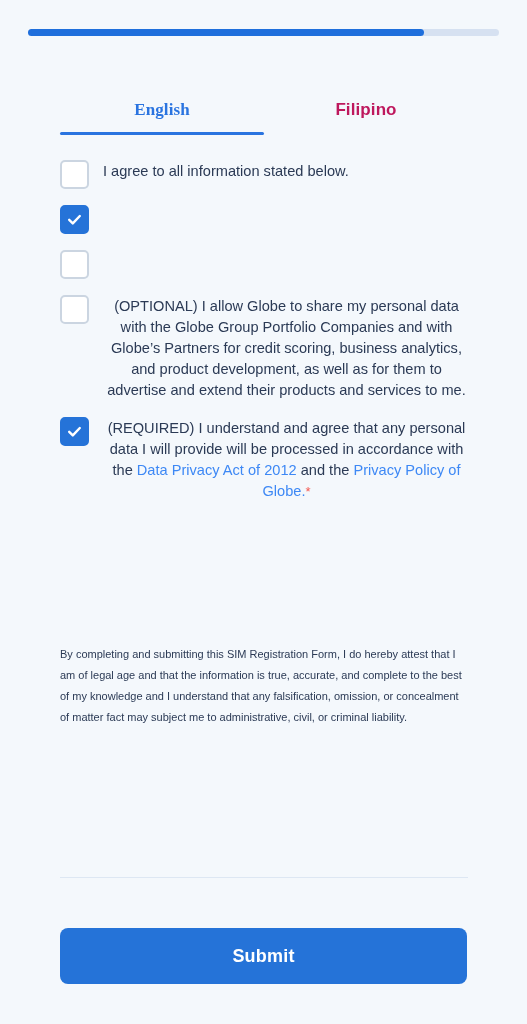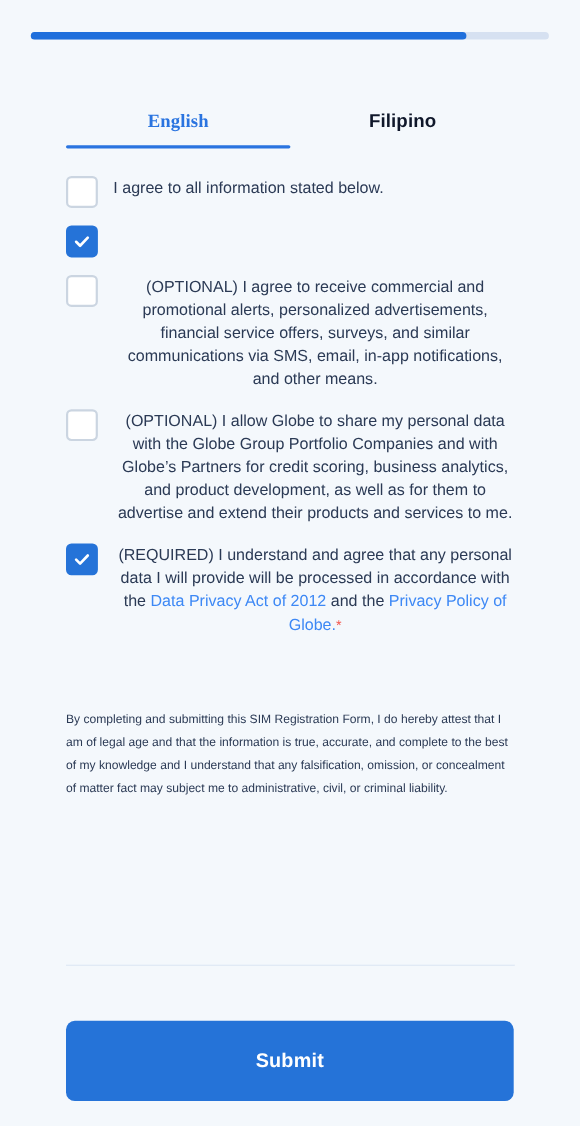--- a/index.html
+++ b/index.html
@@ -57,21 +57,21 @@
     display: flex;
   }
   .tab {
     flex: 1;
     text-align: center;
     font-size: 17px;
     font-weight: bold;
     letter-spacing: .1px;
     padding-bottom: 15px;
     cursor: pointer;
-    color: #0f172a;
+    color: #be185d;
     position: relative;
     background: none;
     border: none;
     font-family: inherit;
   }
   .tab.active { color: #2a74e0; font-family: Liberation Serif, serif; }
   .tab.active::after {
     content: "";
     position: absolute;
     left: 0; right: 0; bottom: 0;
@@ -152,21 +152,21 @@
     height: 1px;
     background: #dde7f3;
   }
 
   
   .submit-btn {
     position: absolute;
     left: 60px;
     top: 928px;
     width: 407px;
-    height: 73px;
+    height: 56px;
     background: #2573d8;
     color: #ffffff;
     border: none;
     border-radius: 8px;
     font-family: inherit;
     font-size: 18px;
     font-weight: bold;
     letter-spacing: .2px;
     cursor: pointer;
   }
@@ -202,23 +202,20 @@
         <svg class="tick" width="17" height="17" viewBox="0 0 17 17">
           <path d="M3.2 8.8 L6.8 12.4 L13.8 5.0" fill="none" stroke="#ffffff" stroke-width="2.4" stroke-linecap="round" stroke-linejoin="round"></path>
         </svg>
       </span>
     </div>
 
     <div class="check-row">
       <span class="cbox" id="cbox-2">
         
       </span>
-      <span class="check-label">
-        <span>(OPTIONAL) I agree to receive commercial and promotional alerts, personalized advertisements, financial service offers, surveys, and similar communications via SMS, email, in-app notifications, and other means.</span>
-      </span>
     </div>
 
     <div class="check-row">
       <span class="cbox" id="cbox-3">
         
       </span>
       <span class="check-label">
         <span>(OPTIONAL) I allow Globe to share my personal data with the Globe Group Portfolio Companies and with Globe’s Partners for credit scoring, business analytics, and product development, as well as for them to advertise and extend their products and services to me.</span>
       </span>
     </div>

